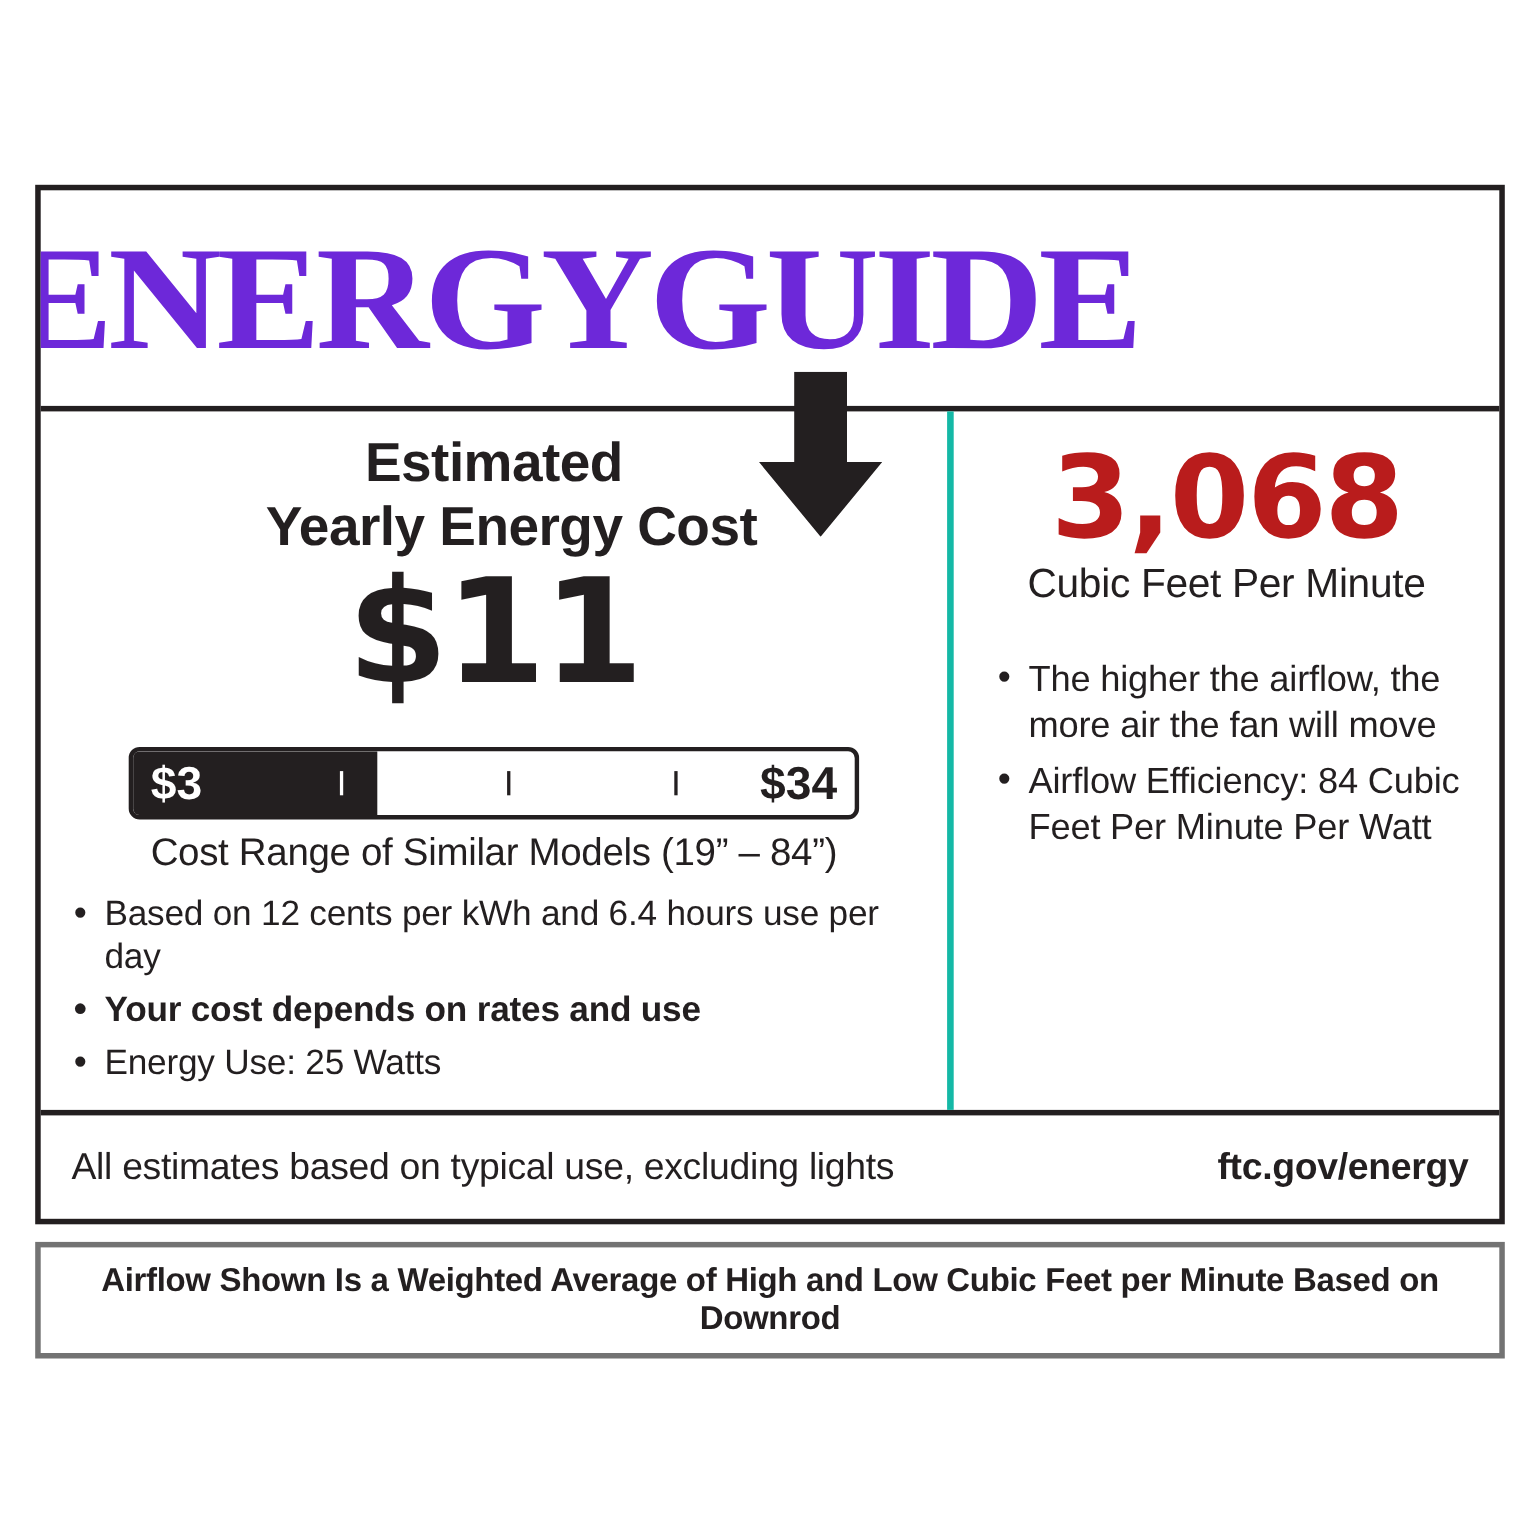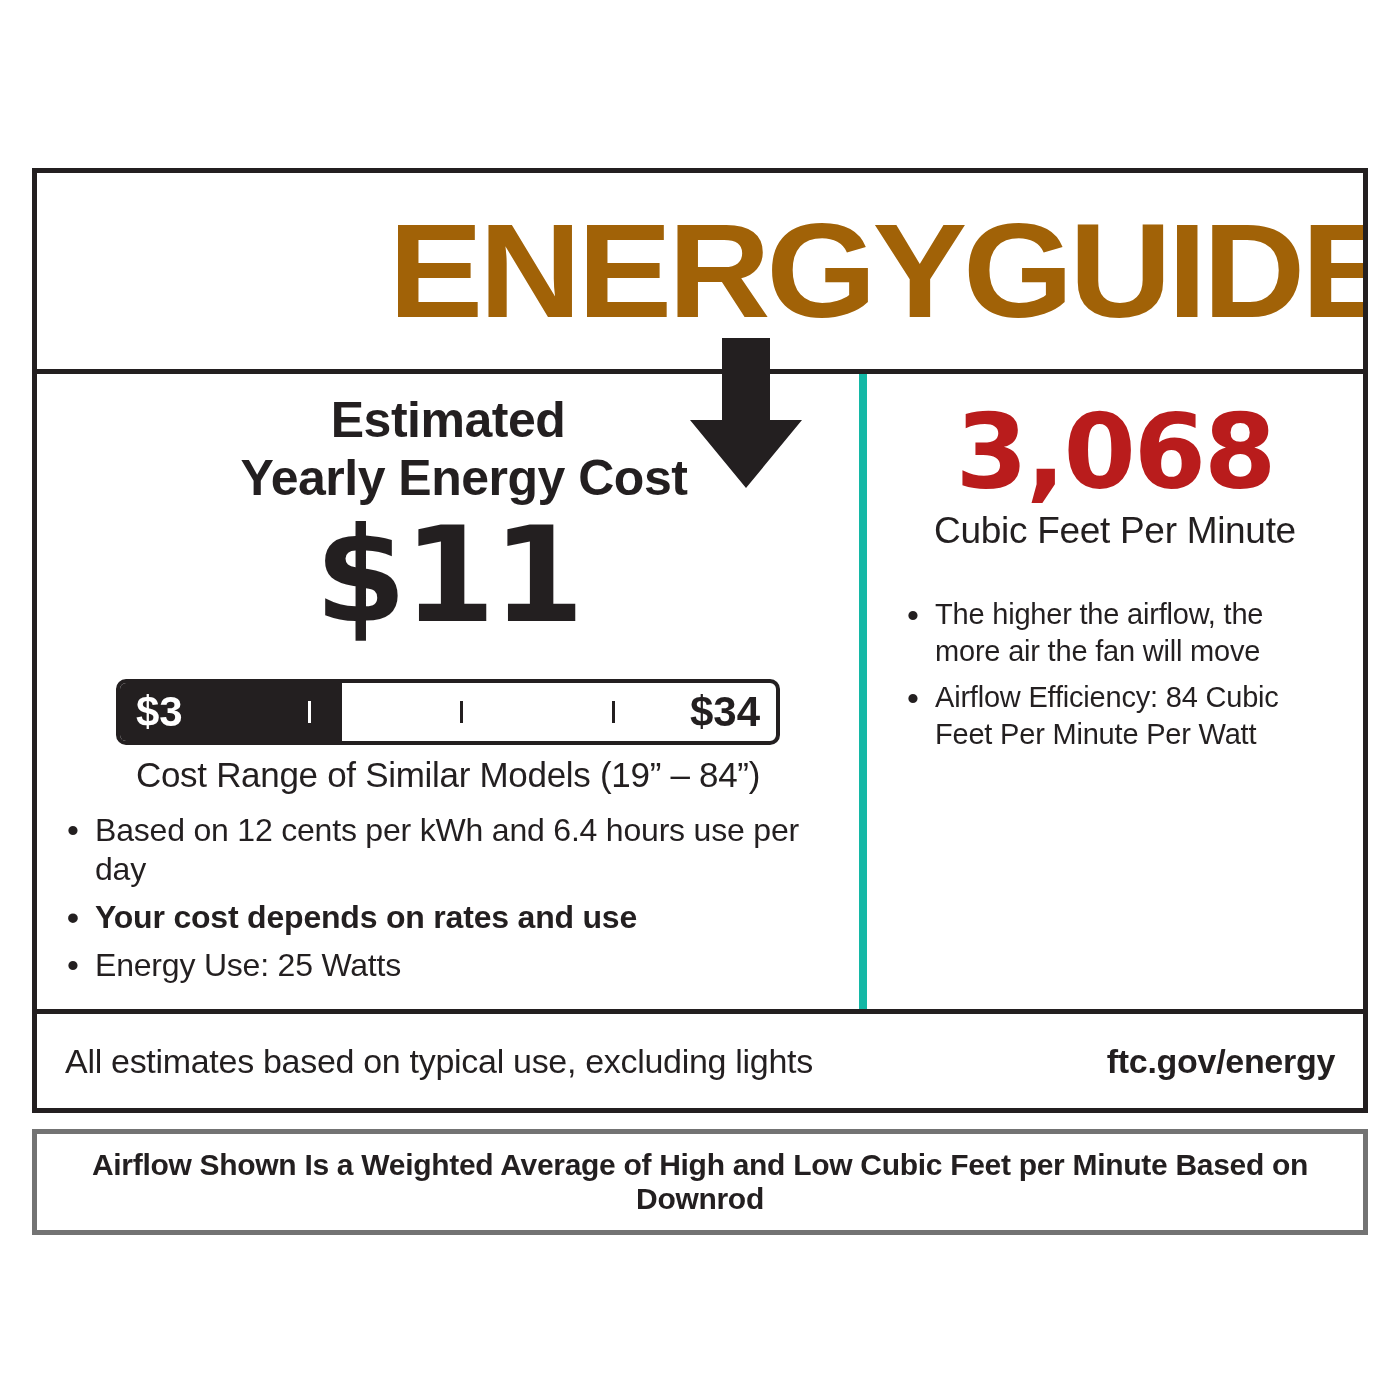--- a/index.html
+++ b/index.html
@@ -36,27 +36,27 @@
     height: 196px;
     border-bottom: 5px solid #231f20;
     overflow: hidden;
   }
   .title-text {
     position: absolute;
     left: 0;
     right: 0;
     top: 50%;
     transform: translateY(-50%);
-    text-align: right;
-    font-family: Liberation Sans, sans-serif;
+    text-align: left;
+    font-family: Liberation Serif, serif;
     font-weight: bold;
     font-size: 134px;
     line-height: 1;
     letter-spacing: -4px;
-    color: #a16207;
+    color: #6d28d9;
     transform-origin: center;
   }
   .title-inner {
     display: inline-block;
     transform: scaleX(1.06);
   }
 
   
   .arrow {
     position: absolute;
@@ -67,21 +67,21 @@
     z-index: 5;
   }
 
   
   .body-row {
     display: flex;
     border-bottom: 5px solid #231f20;
   }
   .col-left {
     width: 830px;
-    border-right: 8px solid #14b8a6;
+    border-right: 6px solid #14b8a6;
     box-sizing: border-box;
     padding: 18px 0 16px 0;
     position: relative;
   }
   .col-right {
     flex: 1;
     box-sizing: border-box;
     padding: 22px 26px 16px 26px;
   }
 
@@ -225,21 +225,21 @@
     letter-spacing: -0.3px;
     margin-top: 4px;
   }
   ul.rbullets {
     list-style: none;
     margin: 44px 0 0 0;
     padding: 0 6px 0 42px;
   }
   ul.rbullets li {
     position: relative;
-    font-size: 29px;
+    font-size: 33px;
     line-height: 1.26;
     margin-bottom: 10px;
     letter-spacing: -0.2px;
   }
   ul.rbullets li::before {
     content: "\2022";
     position: absolute;
     left: -28px;
     top: -2px;
     font-size: 34px;

